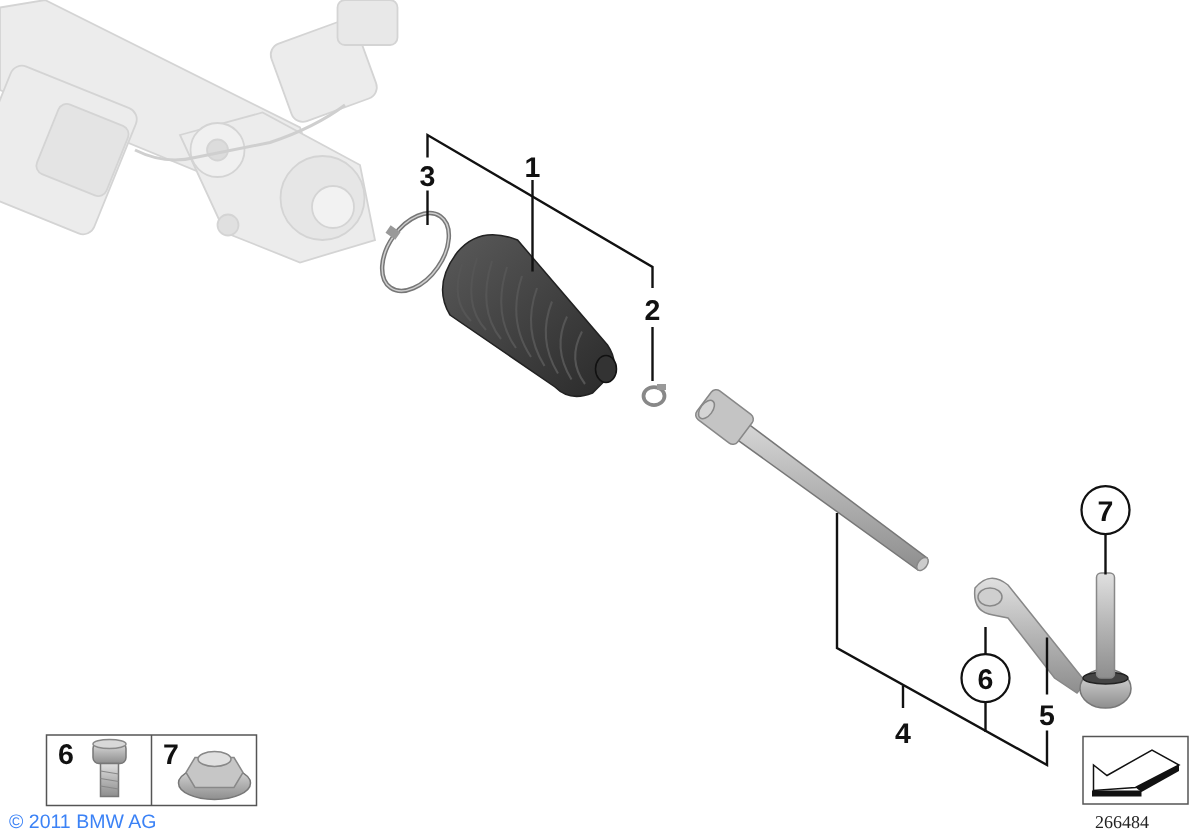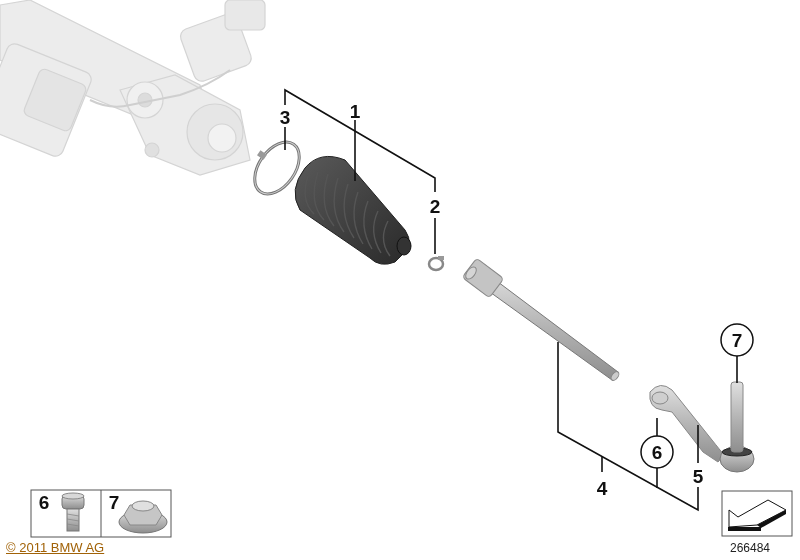--- a/index.html
+++ b/index.html
@@ -1,20 +1,20 @@
 <!DOCTYPE html>
 <html><head>
 <meta charset="utf-8">
 <style>
   html, body { margin:0; padding:0; background:#ffffff; }
   body { width:800px; height:560px; position:relative; overflow:hidden; font-family:"Liberation Sans", sans-serif; }
   #diagram { position:absolute; left:0; top:0; width:800px; height:560px; }
   .callout-num { font-family:"Liberation Sans", sans-serif; font-weight:bold; font-size:19px; fill:#111; }
-  .copyright { position:absolute; left:6px; top:540px; font-size:13px; color:#a16207; font-family:"Liberation Sans", sans-serif;text-decoration:underline; }
-  .diagram-id { position:absolute; left:730px; top:541px; font-size:12px; color:#222; font-family:Liberation Sans, sans-serif; }
+  .copyright { position:absolute; left:6px; top:540px; font-size:13px; color:#3b82f6; font-family:"Liberation Sans", sans-serif; }
+  .diagram-id { position:absolute; left:730px; top:541px; font-size:12px; color:#222; font-family:Liberation Serif, serif; }
   .legend-num { font-family:"Liberation Sans", sans-serif; font-weight:bold; font-size:19px; fill:#111; }
 </style>
 </head>
 <body>
 
 <svg id="diagram" viewBox="0 0 800 560" xmlns="http://www.w3.org/2000/svg">
   <defs>
     <linearGradient id="metalGrad" x1="0" y1="0" x2="0" y2="1">
       <stop offset="0" stop-color="#e0e0e0"></stop>
       <stop offset="0.5" stop-color="#b5b5b5"></stop>

